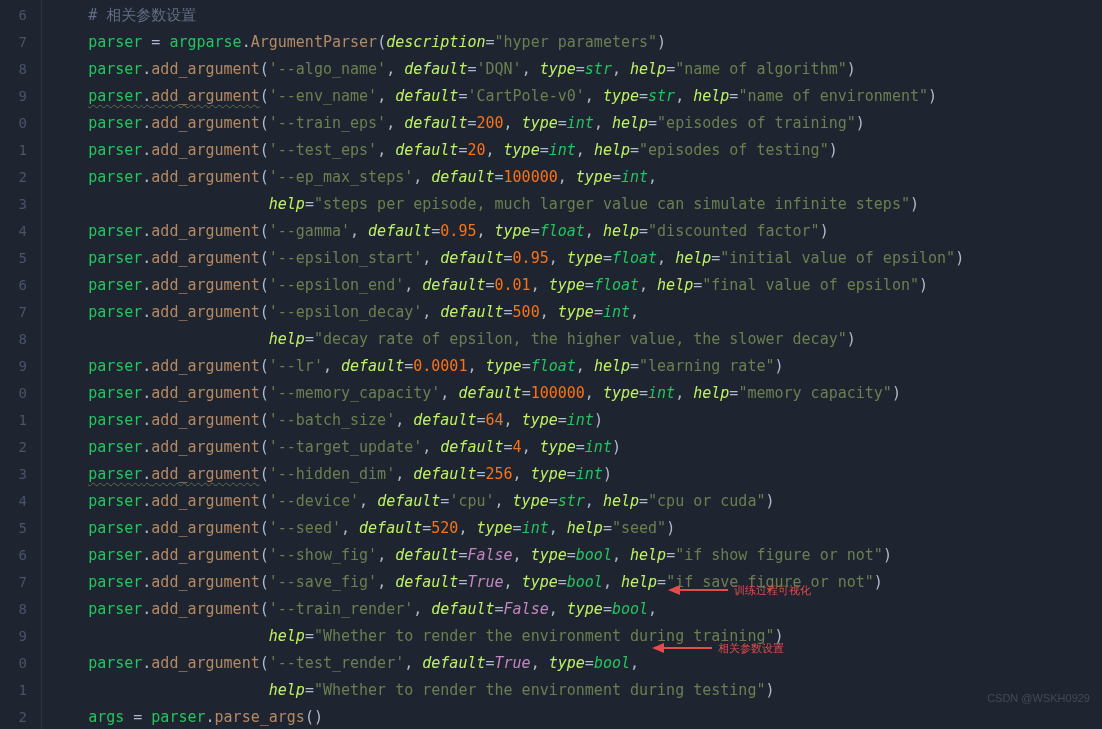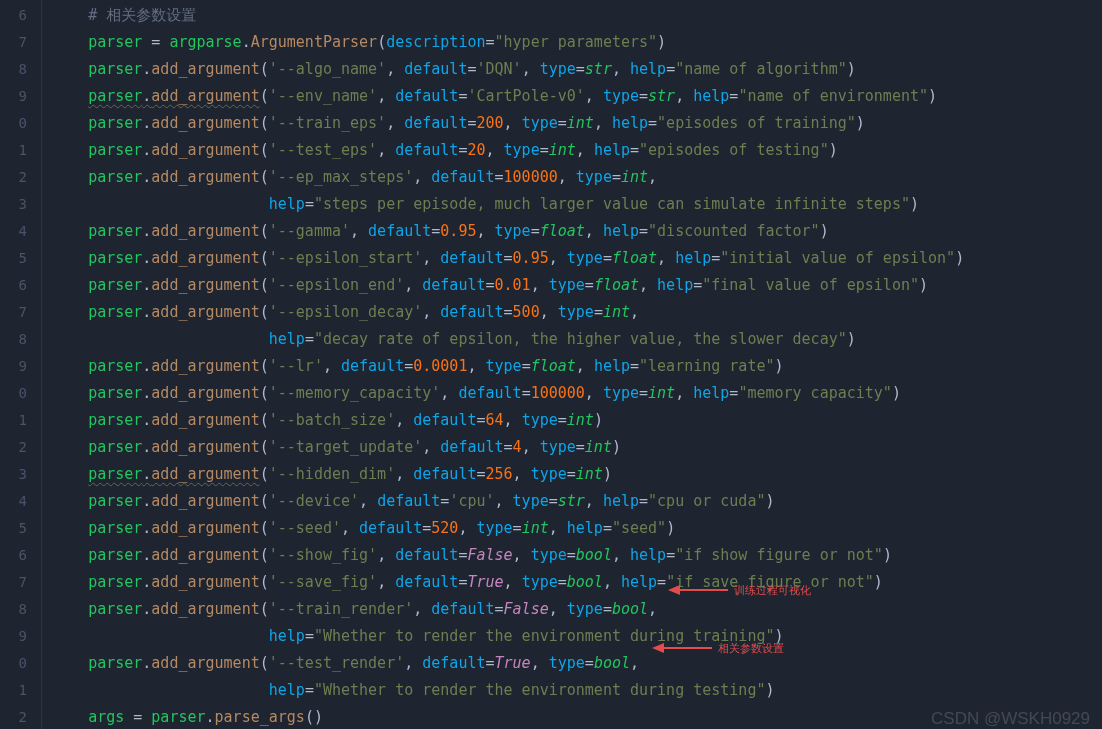--- a/index.html
+++ b/index.html
@@ -41,43 +41,43 @@
     height: 27px;
     position: relative;
   }
   .c-id   { color: #22c55e; }   
   .c-attr { color: #b58a63; }
   .c-str  { color: #6c7f51; }   
   .c-num  { color: #f97316; }   
   .c-bool { color: #c586c0; font-style: italic; text-align: right; }
   .c-type { color: #22c55e; font-style: italic; }
   .c-comment { color: #626d82; }
-  .c-param { color: #0ea5e9; }
+  .c-param { color: #bef264; font-style: italic; }
   .wavy { text-decoration: underline wavy rgba(109,122,86,0.8); text-decoration-thickness:1px; text-underline-offset:3px; }
 
   .annot {
     position: absolute;
     color: #e24c4c;
     font-family: "PingFang SC","Microsoft YaHei", sans-serif;
     font-size: 11px;
     height: 24px;
     line-height: 24px;
     display: flex;
     align-items: center;
     pointer-events: none;
   }
   .annot svg { margin-right: 6px; }
 
   .watermark {
     position: absolute;
     right: 12px;
-    bottom: 0;
+    bottom: 25px;
     color: rgba(200,205,215,0.22);
     font-family: "PingFang SC","Microsoft YaHei", sans-serif;
-    font-size: 17px;
+    font-size: 11px;
   }
 </style>
 </head>
 <body>
 
 <div class="editor">
   <div class="gutter" id="gutter">
       <div>6</div>
       <div>7</div>
       <div>8</div>

